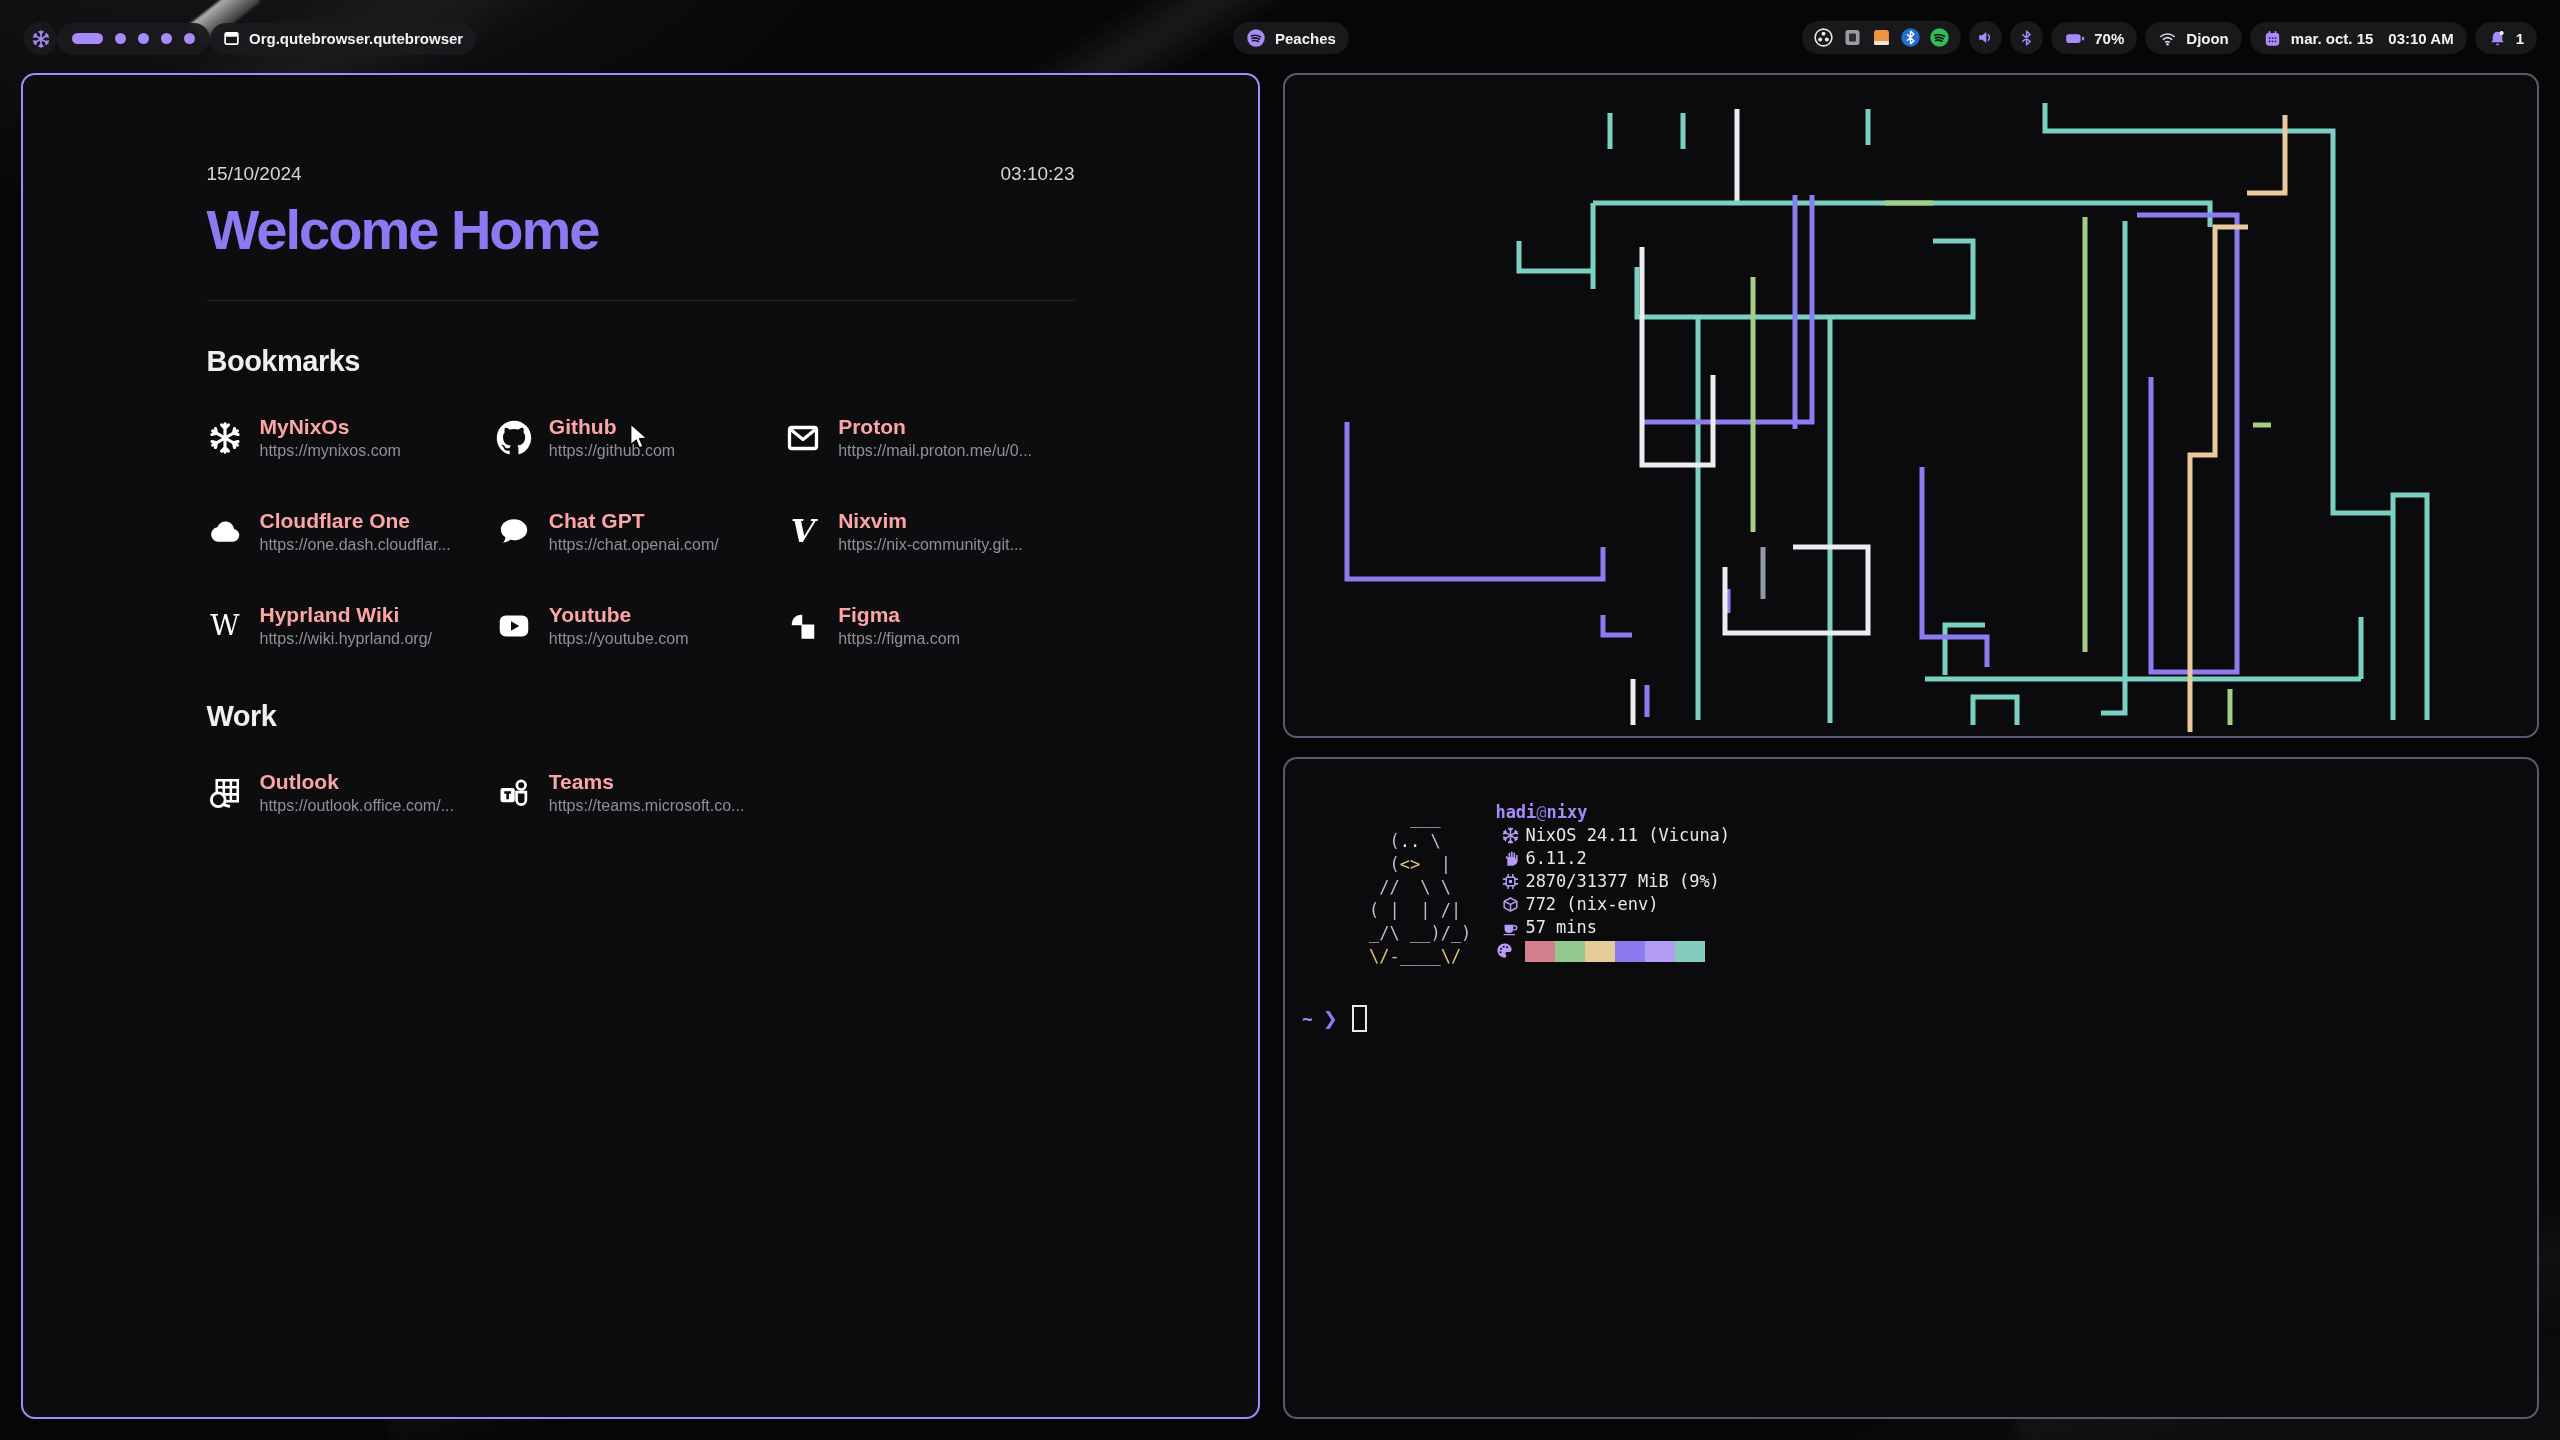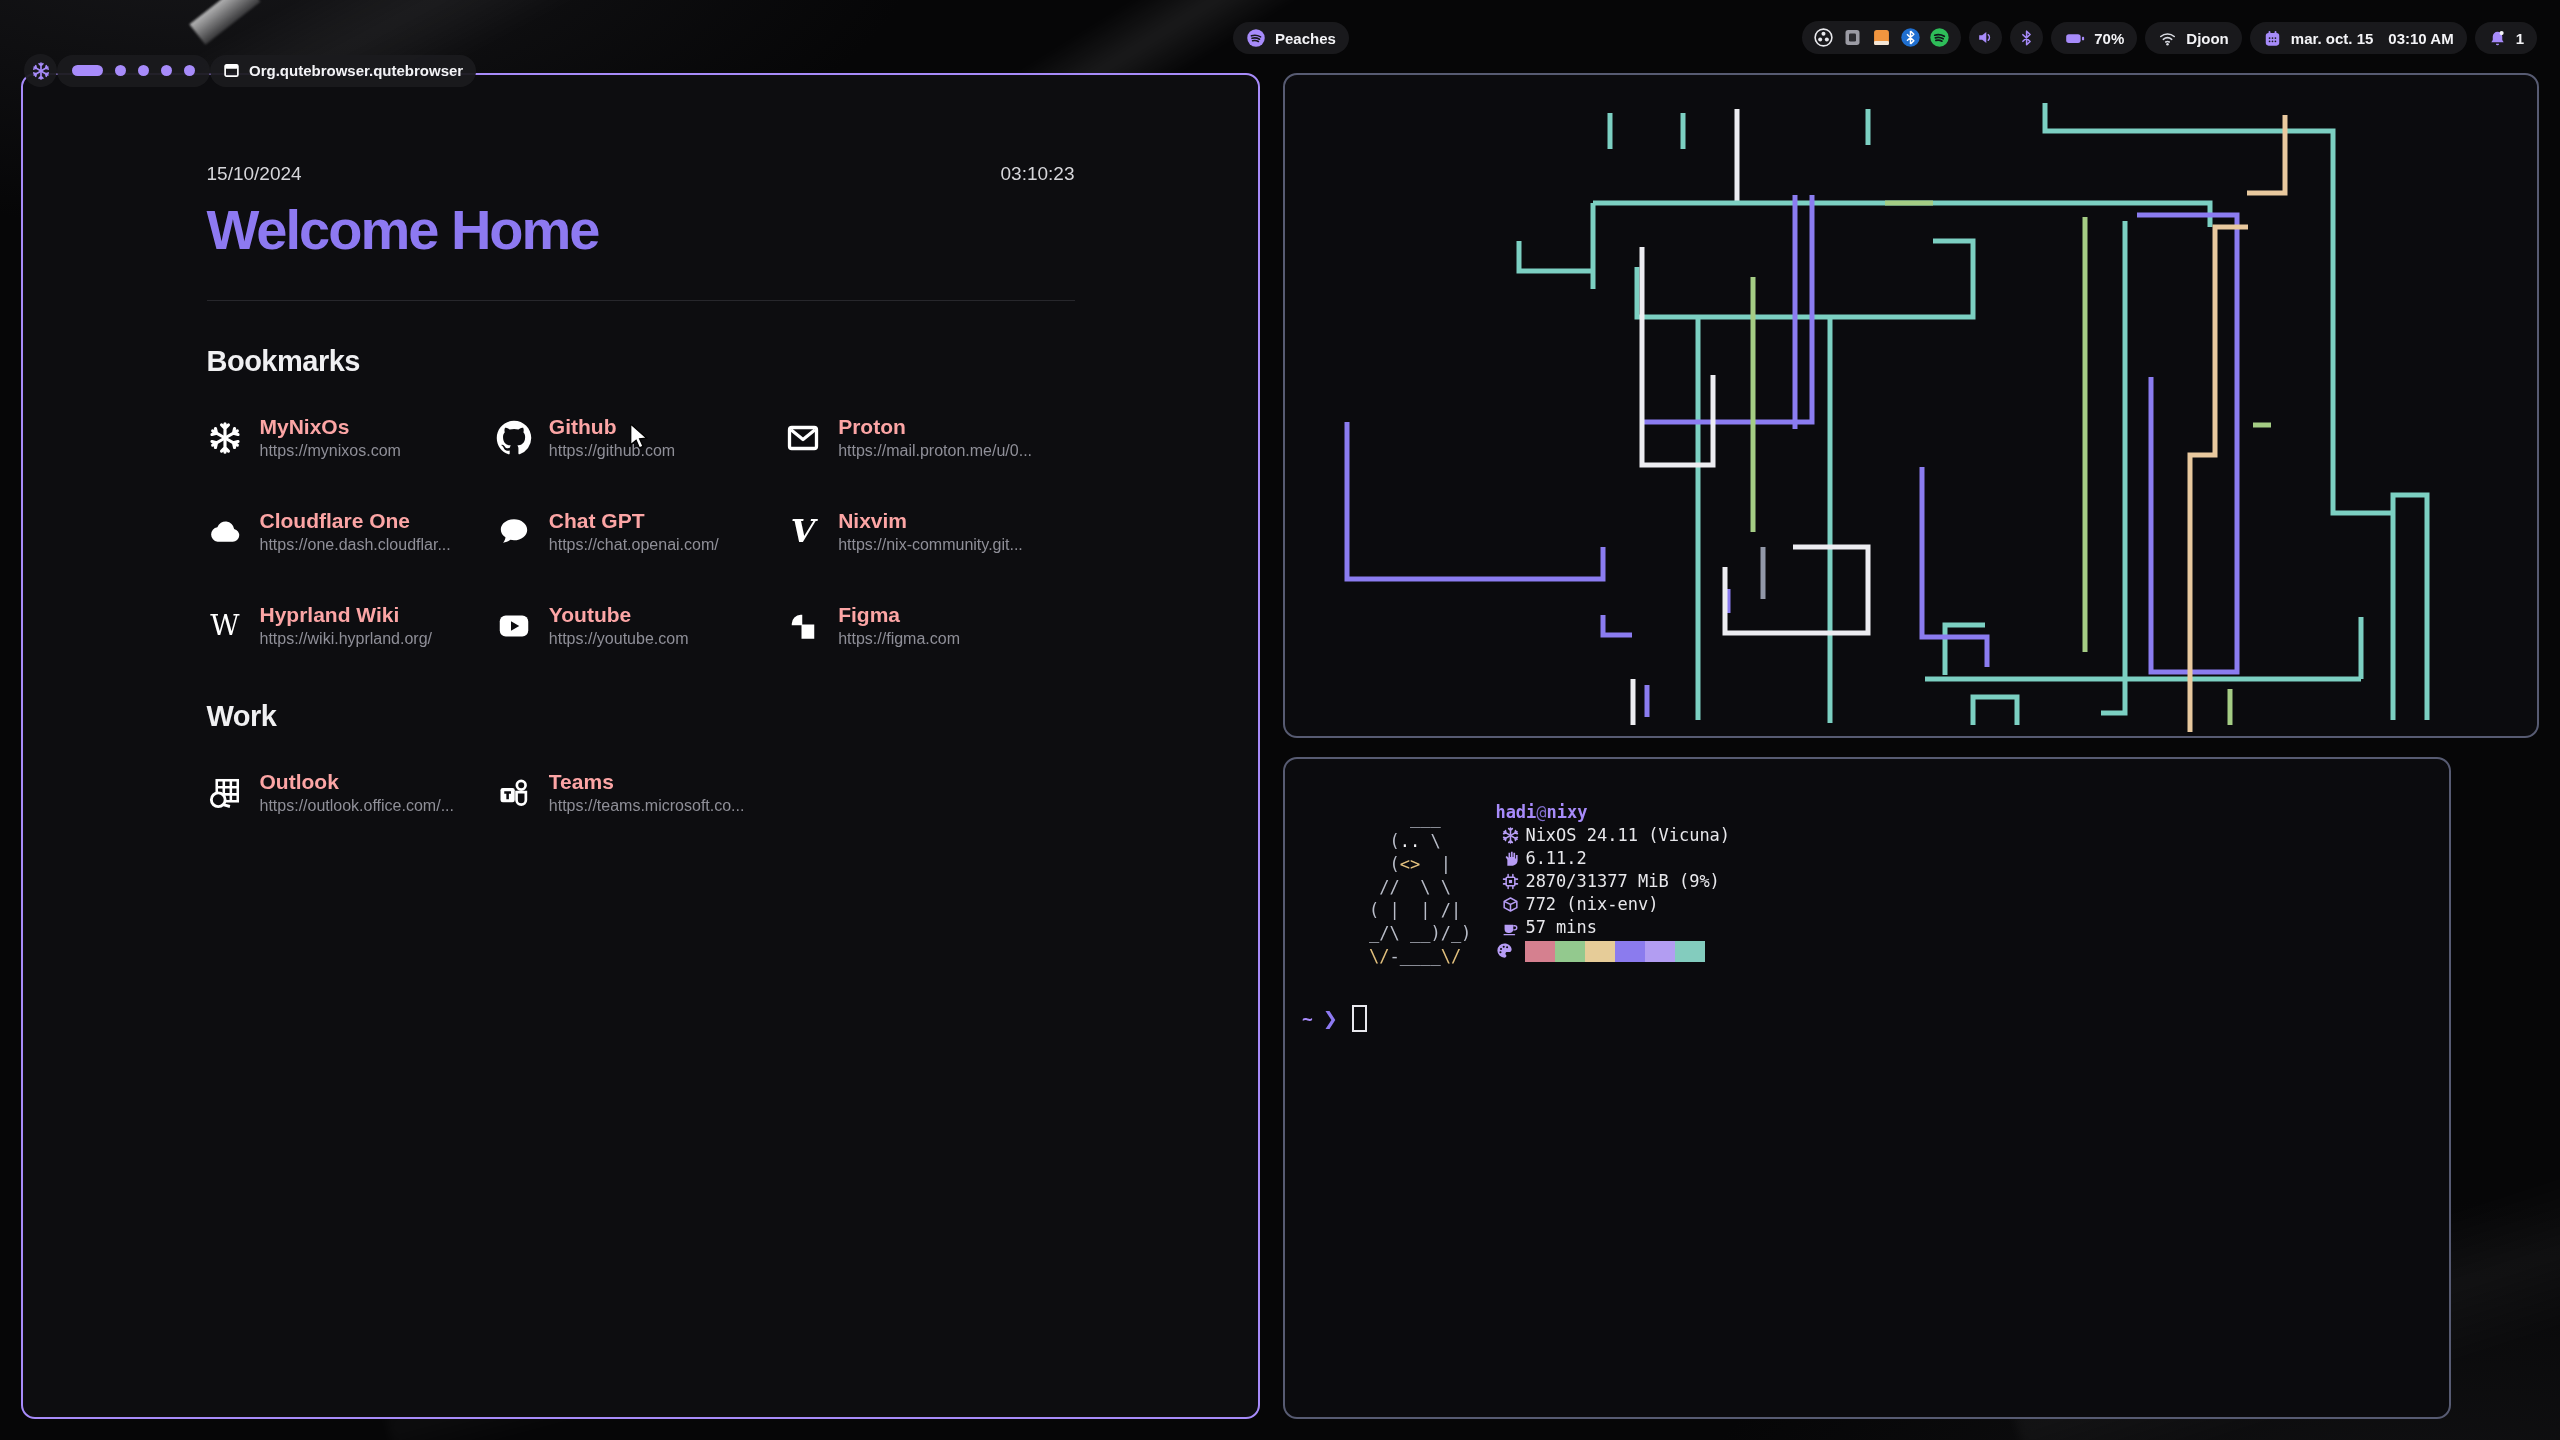--- a/index.html
+++ b/index.html
@@ -14,40 +14,40 @@
   .s2{left:980px;top:-30px;width:420px;height:90px;transform:rotate(-32deg);
       background:linear-gradient(180deg,transparent,rgba(255,255,255,.16),transparent);}
   .s3{left:190px;top:0px;width:70px;height:26px;transform:rotate(-38deg);filter:blur(1px);
       background:linear-gradient(180deg,rgba(255,255,255,.85),rgba(255,255,255,.2));opacity:.8;}
   .s4{left:2000px;top:1240px;width:700px;height:160px;transform:rotate(-18deg);
       background:linear-gradient(180deg,transparent,rgba(255,255,255,.07),transparent);}
   .s5{left:380px;top:1320px;width:500px;height:90px;transform:rotate(-15deg);
       background:linear-gradient(180deg,transparent,rgba(255,255,255,.06),transparent);}
 
   
-  .bar-left{position:absolute;left:24px;top:22px;display:flex;align-items:center;z-index:5;margin-top:32px;}
+  .bar-left{position:absolute;left:24px;top:22px;display:flex;align-items:center;z-index:5;}
   .bar-center{position:absolute;left:1233px;top:22px;z-index:5;}
   .bar-right{position:absolute;right:23px;top:21px;display:flex;gap:8px;align-items:flex-end;z-index:5;}
   .chip{display:flex;align-items:center;gap:9px;height:32px;padding:0 13px;border-radius:17px;
     background:rgba(26,26,30,.95);color:#f3f3f6;font-weight:700;font-size:15px;white-space:nowrap;}
   .chip.round{width:33px;height:33px;padding:0;justify-content:center;border-radius:50%;}
   .icon{display:inline-flex;align-items:center;justify-content:center;line-height:0;}
   .icon svg{display:block;}
   .accent{color:#a78bfa;}
   .ws-pill{width:31px;height:11px;border-radius:6px;background:#a78bfa;}
   .ws-dot{width:11px;height:11px;border-radius:50%;background:#a78bfa;}
   .clock-date{margin-right:6px;}
 
   
   .win{position:absolute;border-radius:14px;background:#0b0b0e;box-sizing:border-box;}
   .win-active{border:2px solid #a78bfa;}
   .win-inactive{border:2px solid #575b72;}
   .win-qute{left:21px;top:73px;width:1239px;height:1346px;background:#0d0d10;overflow:hidden;}
   .win-pipes{left:1283px;top:73px;width:1256px;height:665px;overflow:hidden;}
-  .win-fetch{left:1283px;top:757px;width:1168px;height:662px;overflow:hidden;}
+  .win-fetch{left:1283px;top:757px;width:1256px;height:662px;overflow:hidden;}
 
   
   .sp{width:868px;margin:0 auto;padding-top:88px;color:#ececf0;}
   .sp-head{display:flex;justify-content:space-between;font-size:19px;color:#d6d6da;font-weight:400;}
   .sp-title{margin-top:12px;font-size:56px;font-weight:700;letter-spacing:-2px;color:#8d79f1;}
   .sp-divider{margin-top:38px;height:1px;background:#27272c;}
   .sp-section-h{margin-top:44px;font-size:29px;font-weight:700;color:#f0f0f2;letter-spacing:-.5px;}
   .sp-grid{margin-top:30px;display:grid;grid-template-columns:repeat(3,1fr);row-gap:34px;}
   .bm{display:flex;align-items:center;gap:17px;height:60px;cursor:pointer;}
   .bm-icon{width:36px;height:36px;color:#fff;flex:0 0 36px;}

